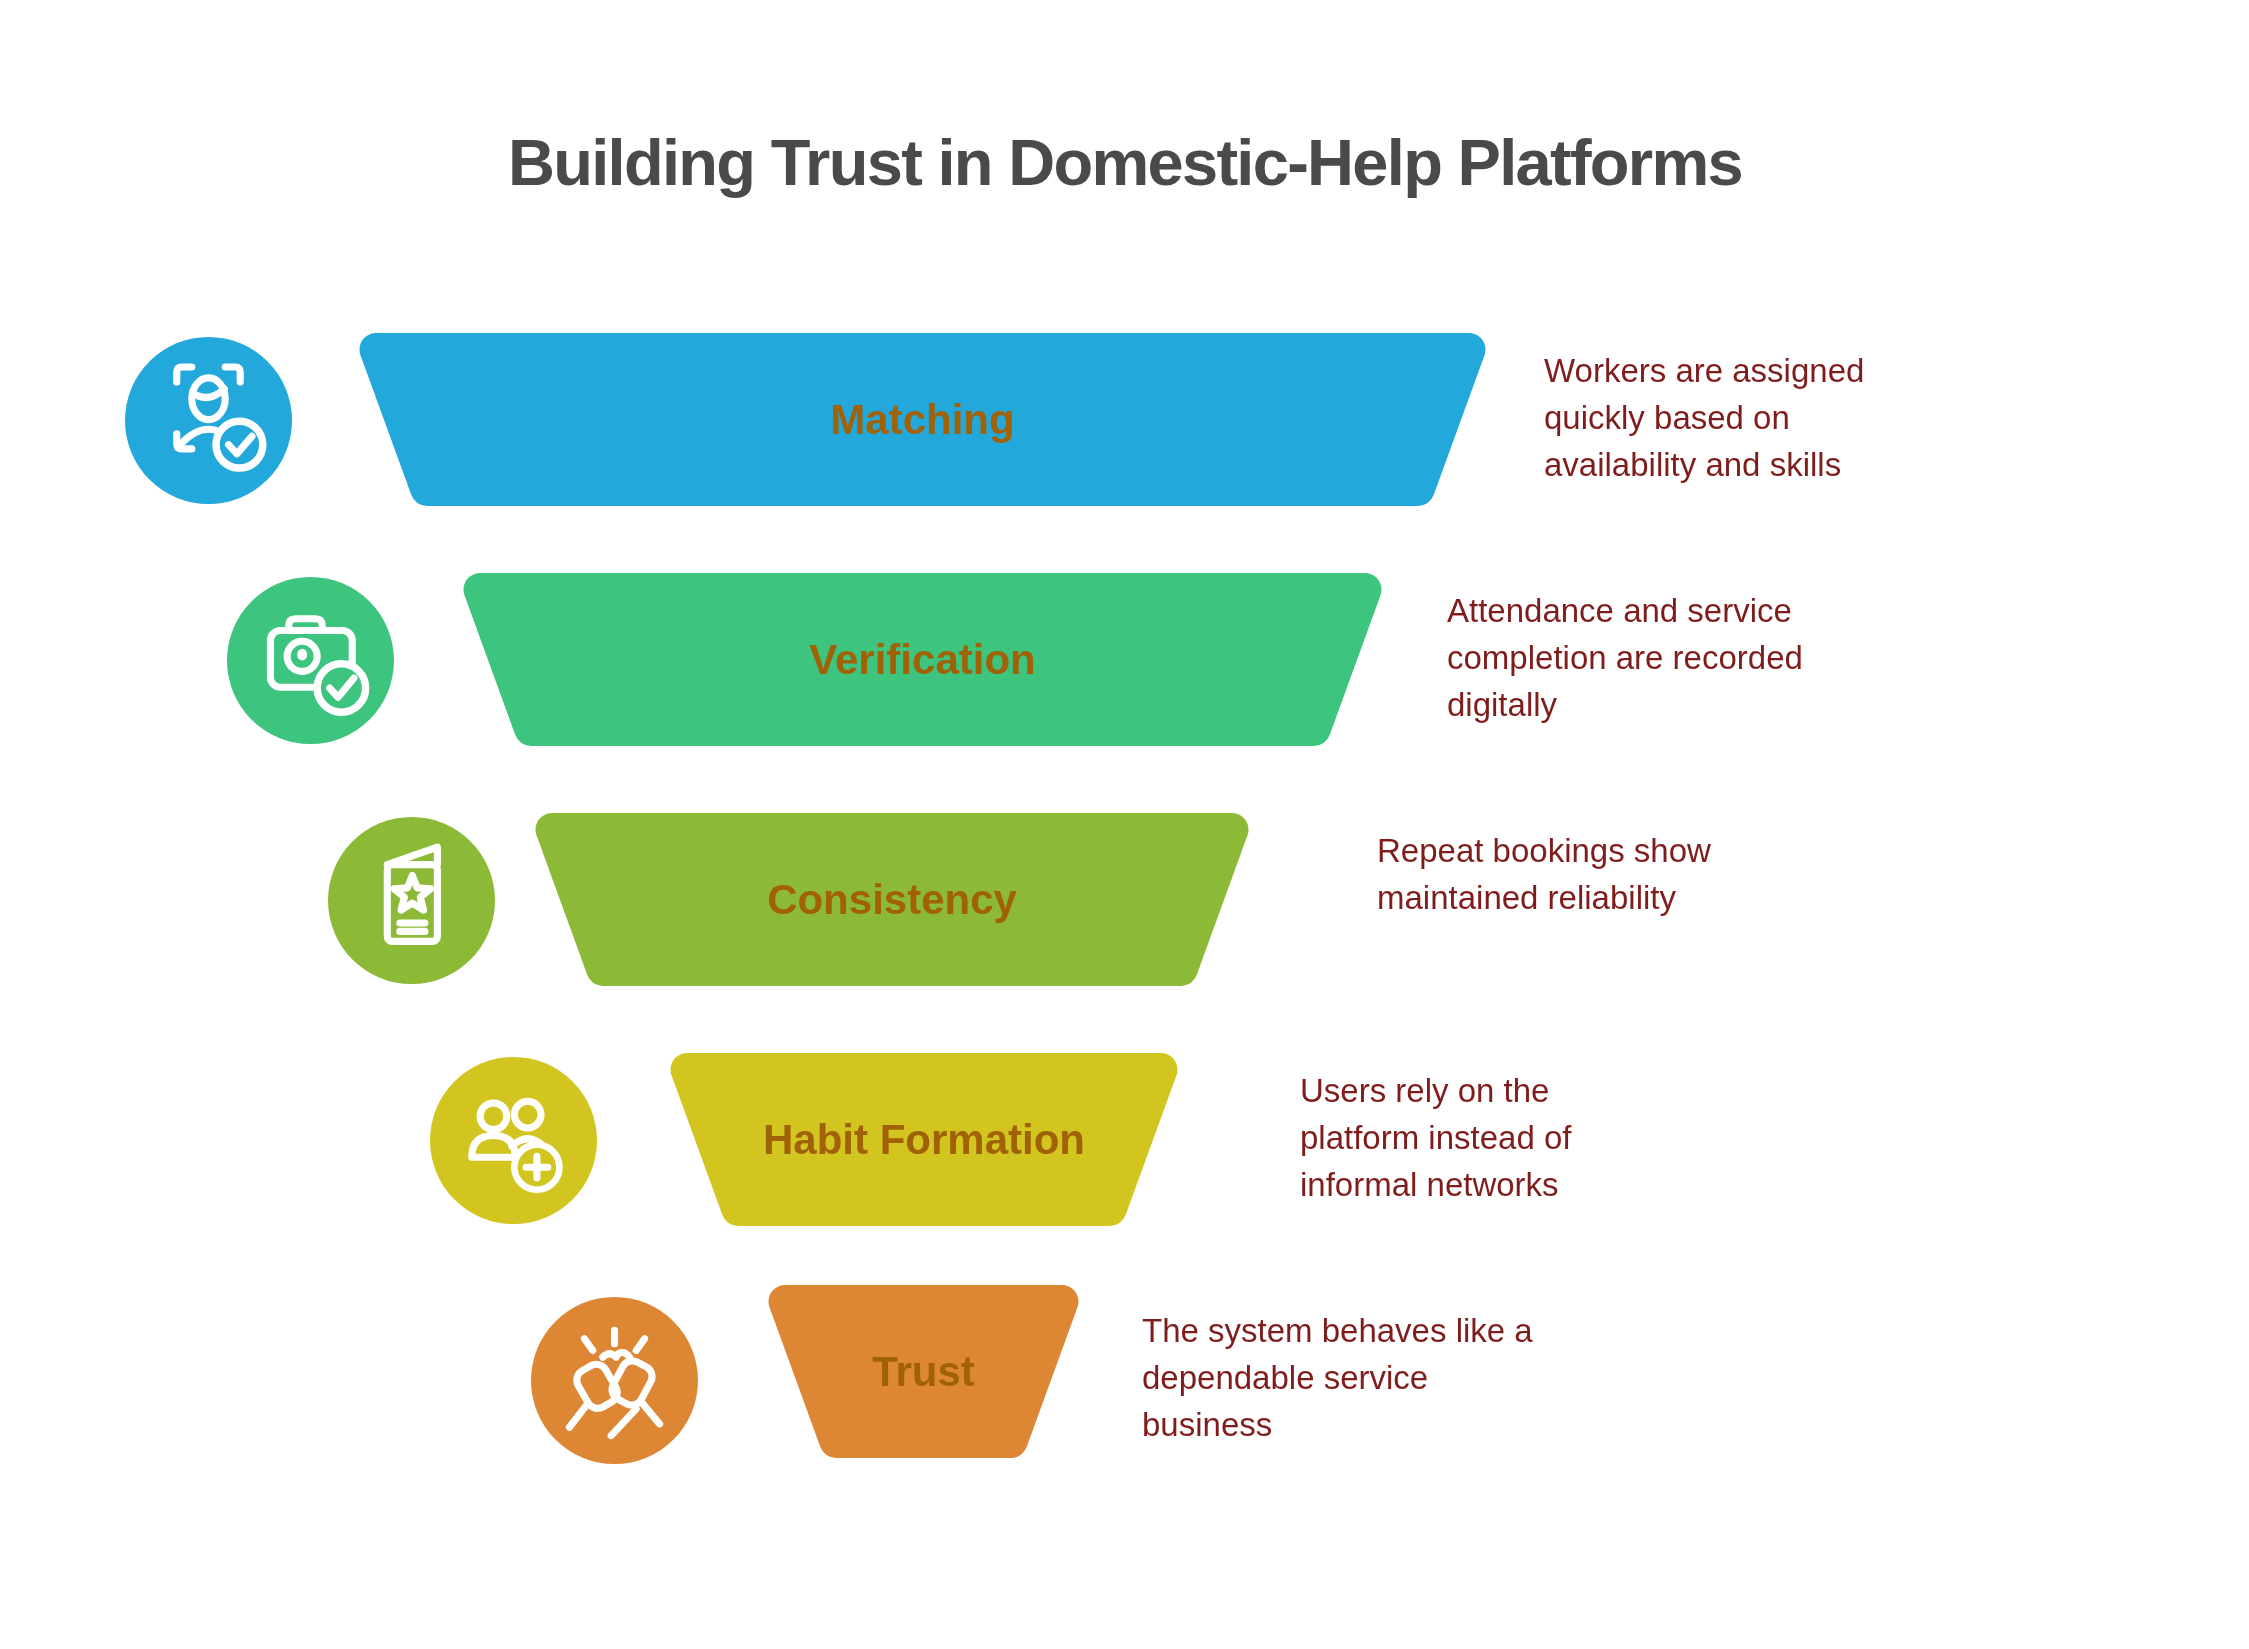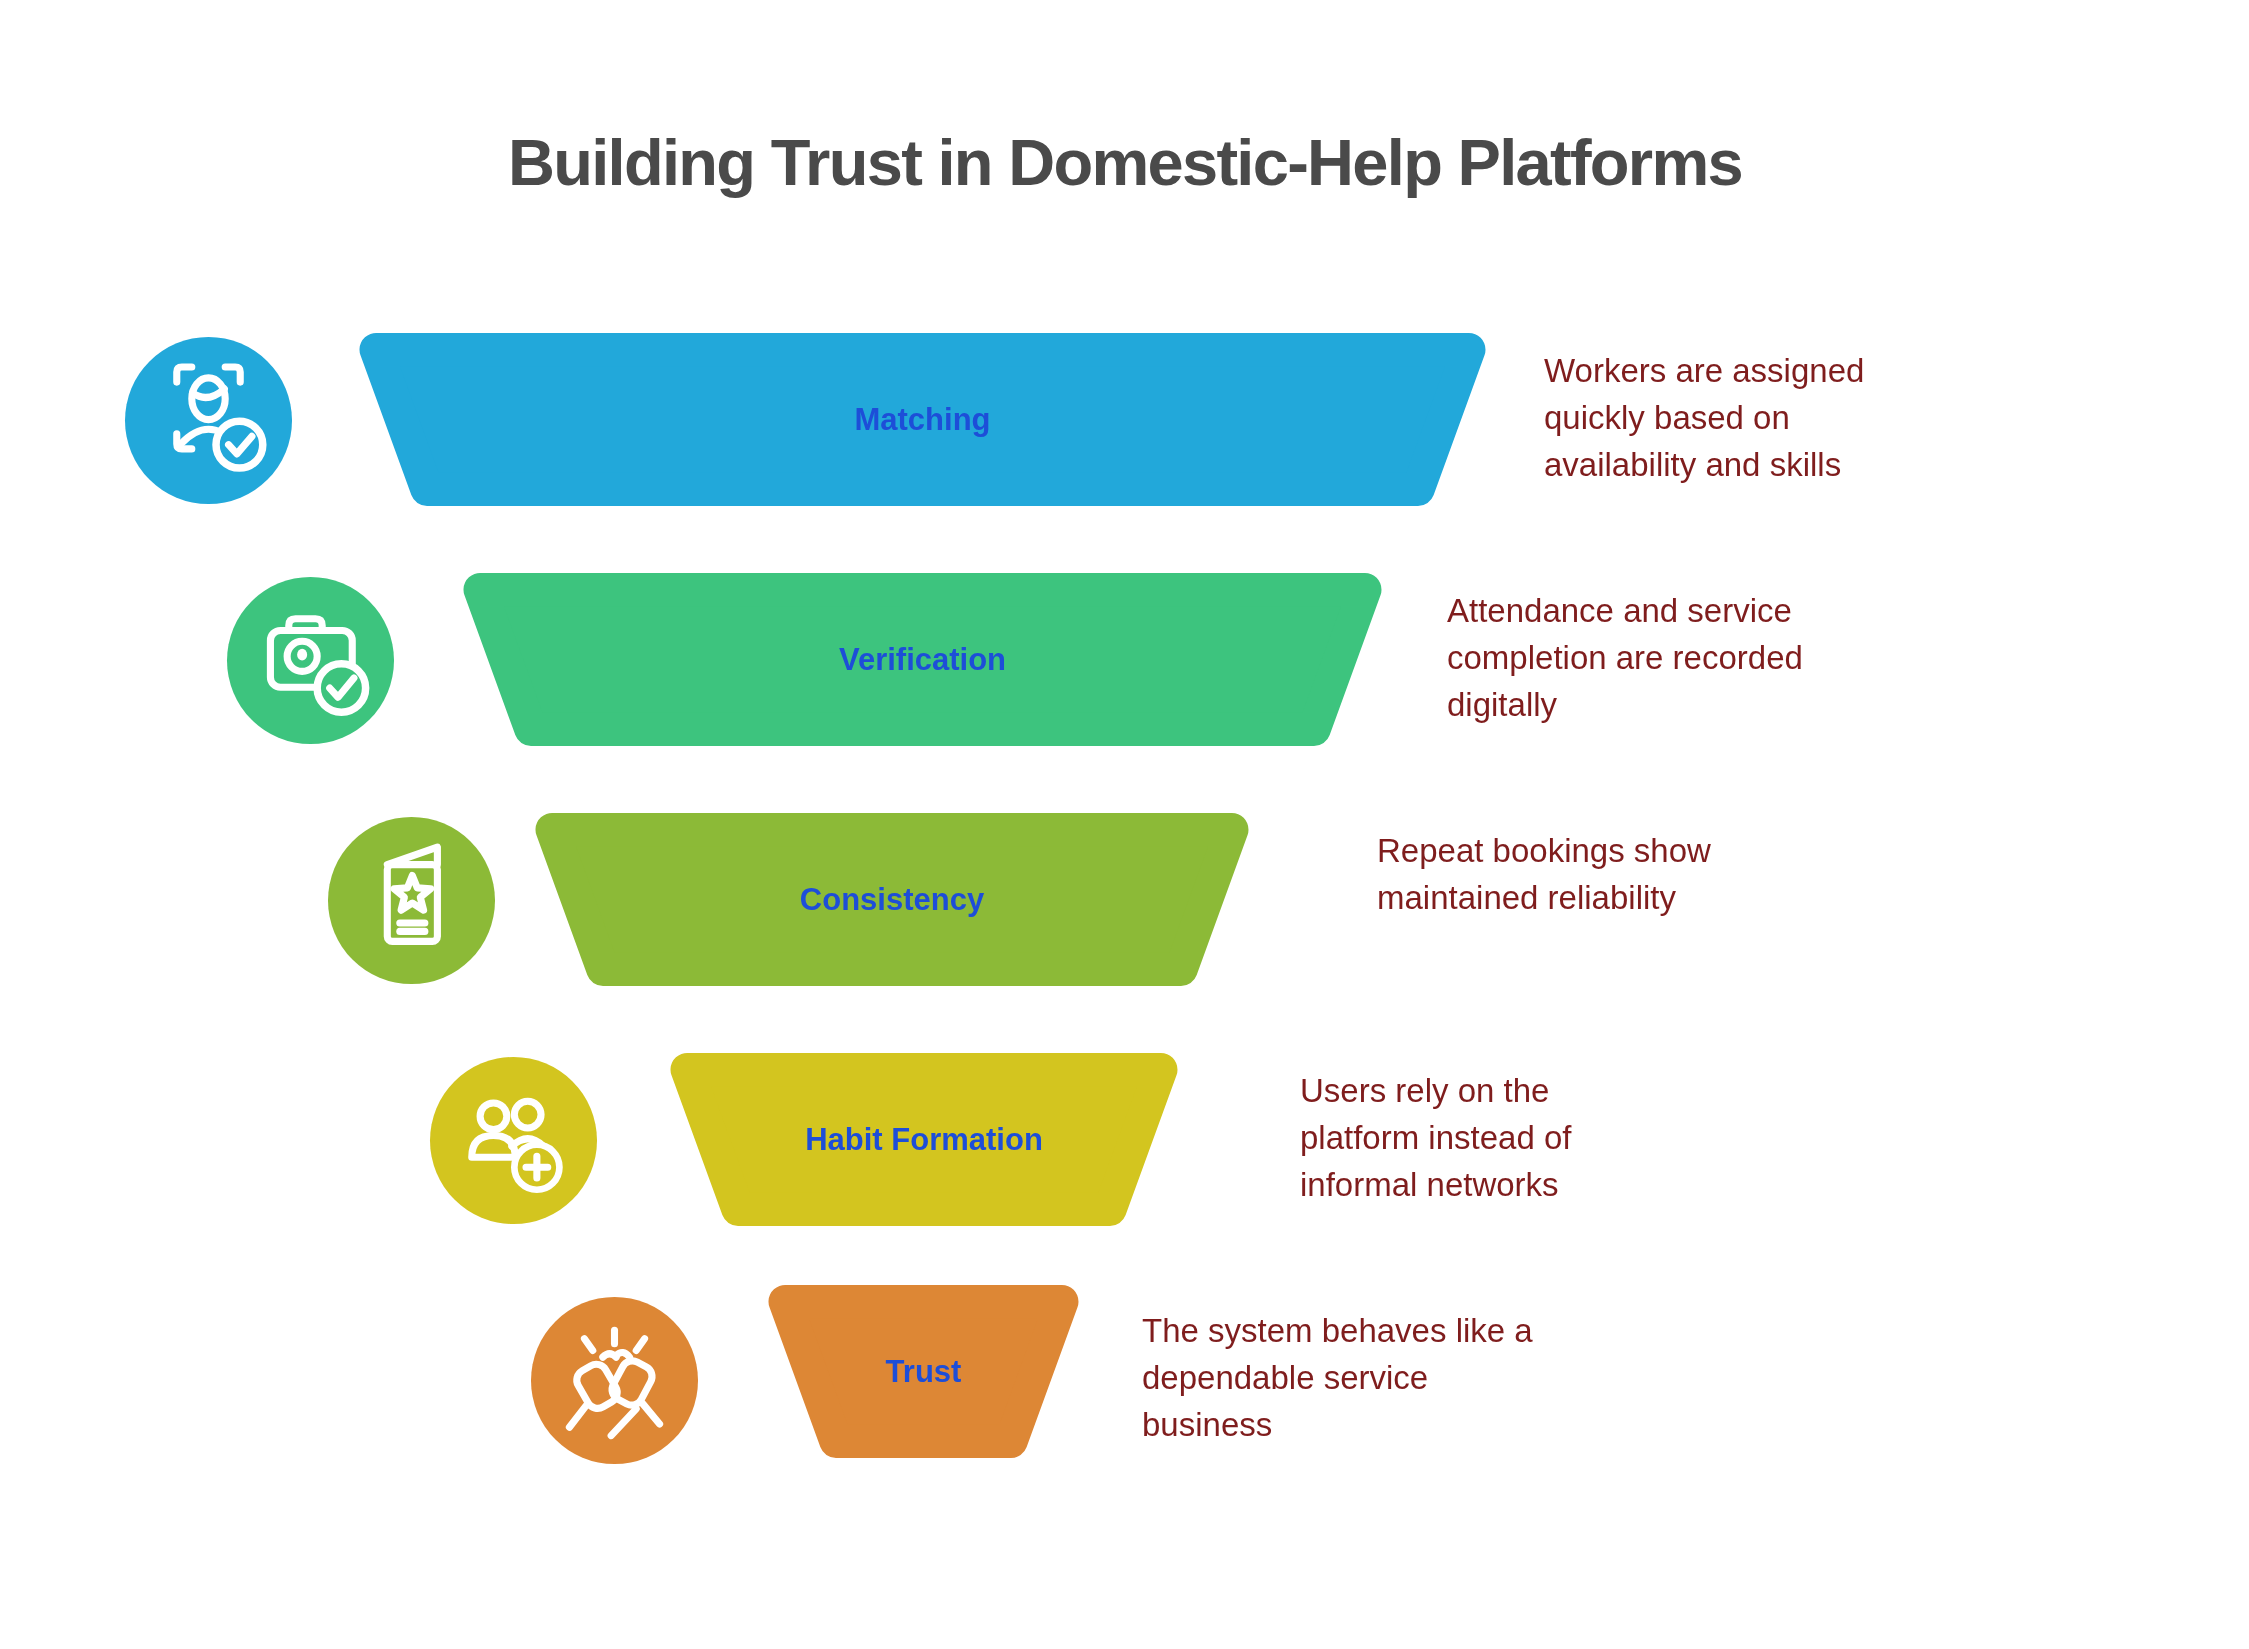--- a/index.html
+++ b/index.html
@@ -32,22 +32,22 @@
     left: 0; top: 0;
     width: 100%; height: 100%;
     overflow: visible;
   }
   .bar-label {
     position: absolute;
     inset: 0;
     display: flex;
     align-items: center;
     justify-content: center;
-    color: #1d4ed8;
-    font-size: 31px;
+    color: #a16207;
+    font-size: 42px;
     font-weight: bold;
     letter-spacing: 0px;
     pointer-events: none;
   }
   .badge {
     position: absolute;
     width: 167px;
     height: 167px;
     overflow: visible;
   }

